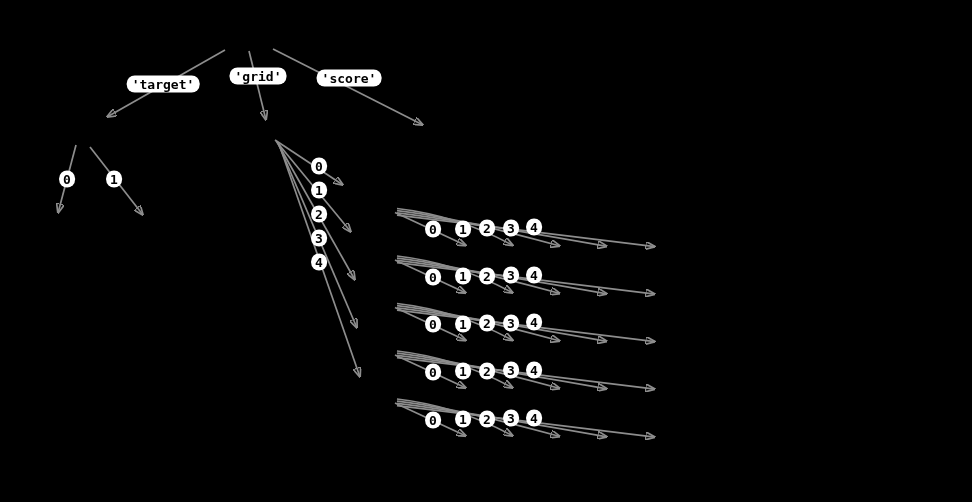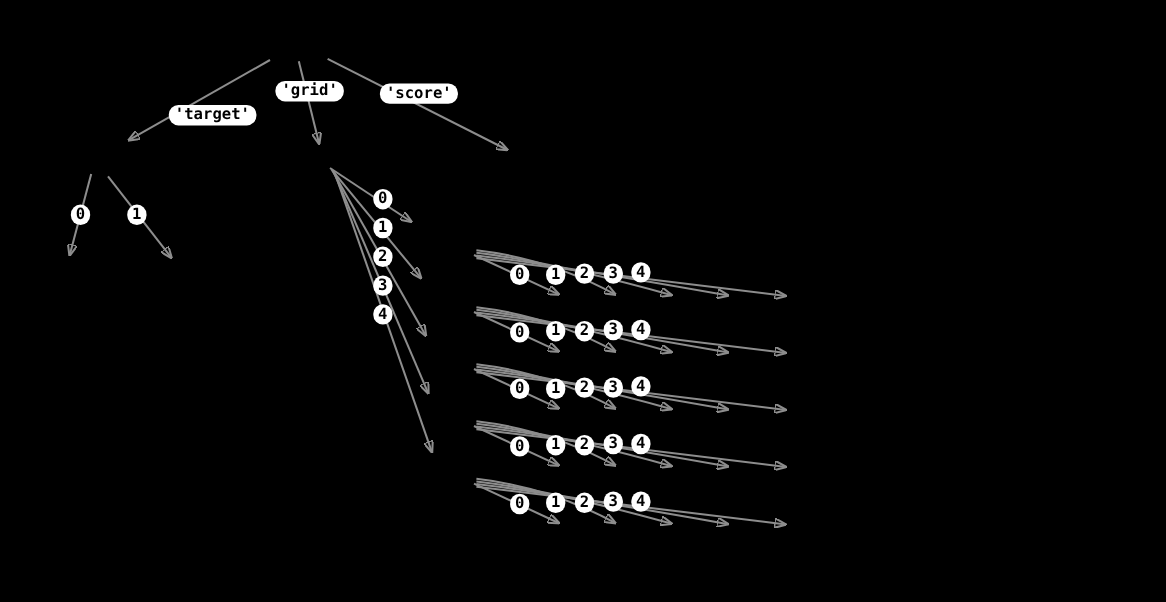--- a/index.html
+++ b/index.html
@@ -86,21 +86,21 @@
 
     <g>
       <path d="M395,403 L466,436" marker-end="url(#ah)"></path>
       <path d="M397,399 Q458,406 513,436" marker-end="url(#ah)"></path>
       <path d="M397,401.2 Q458,408.2 560,436.5" marker-end="url(#ah)"></path>
       <path d="M397,403.4 Q458,410.4 607,436.8" marker-end="url(#ah)"></path>
       <path d="M397,405.6 Q458,412.6 655,437.1" marker-end="url(#ah)"></path>
     </g>
   </svg>
 
-  <div class="pill key" style="left:177px;top:84px;margin-top:12px;">'target'</div>
+  <div class="pill key" style="left:163px;top:84px;">'target'</div>
   <div class="pill key" style="left:258px;top:76px;">'grid'</div>
   <div class="pill key" style="left:349px;top:78px;">'score'</div>
 
   <div class="pill num" style="left:67px;top:179px;">0</div>
   <div class="pill num" style="left:114px;top:179px;">1</div>
 
   <div class="pill num" style="left:319px;top:166px;">0</div>
   <div class="pill num" style="left:319px;top:190px;">1</div>
   <div class="pill num" style="left:319px;top:214px;">2</div>
   <div class="pill num" style="left:319px;top:238px;">3</div>

